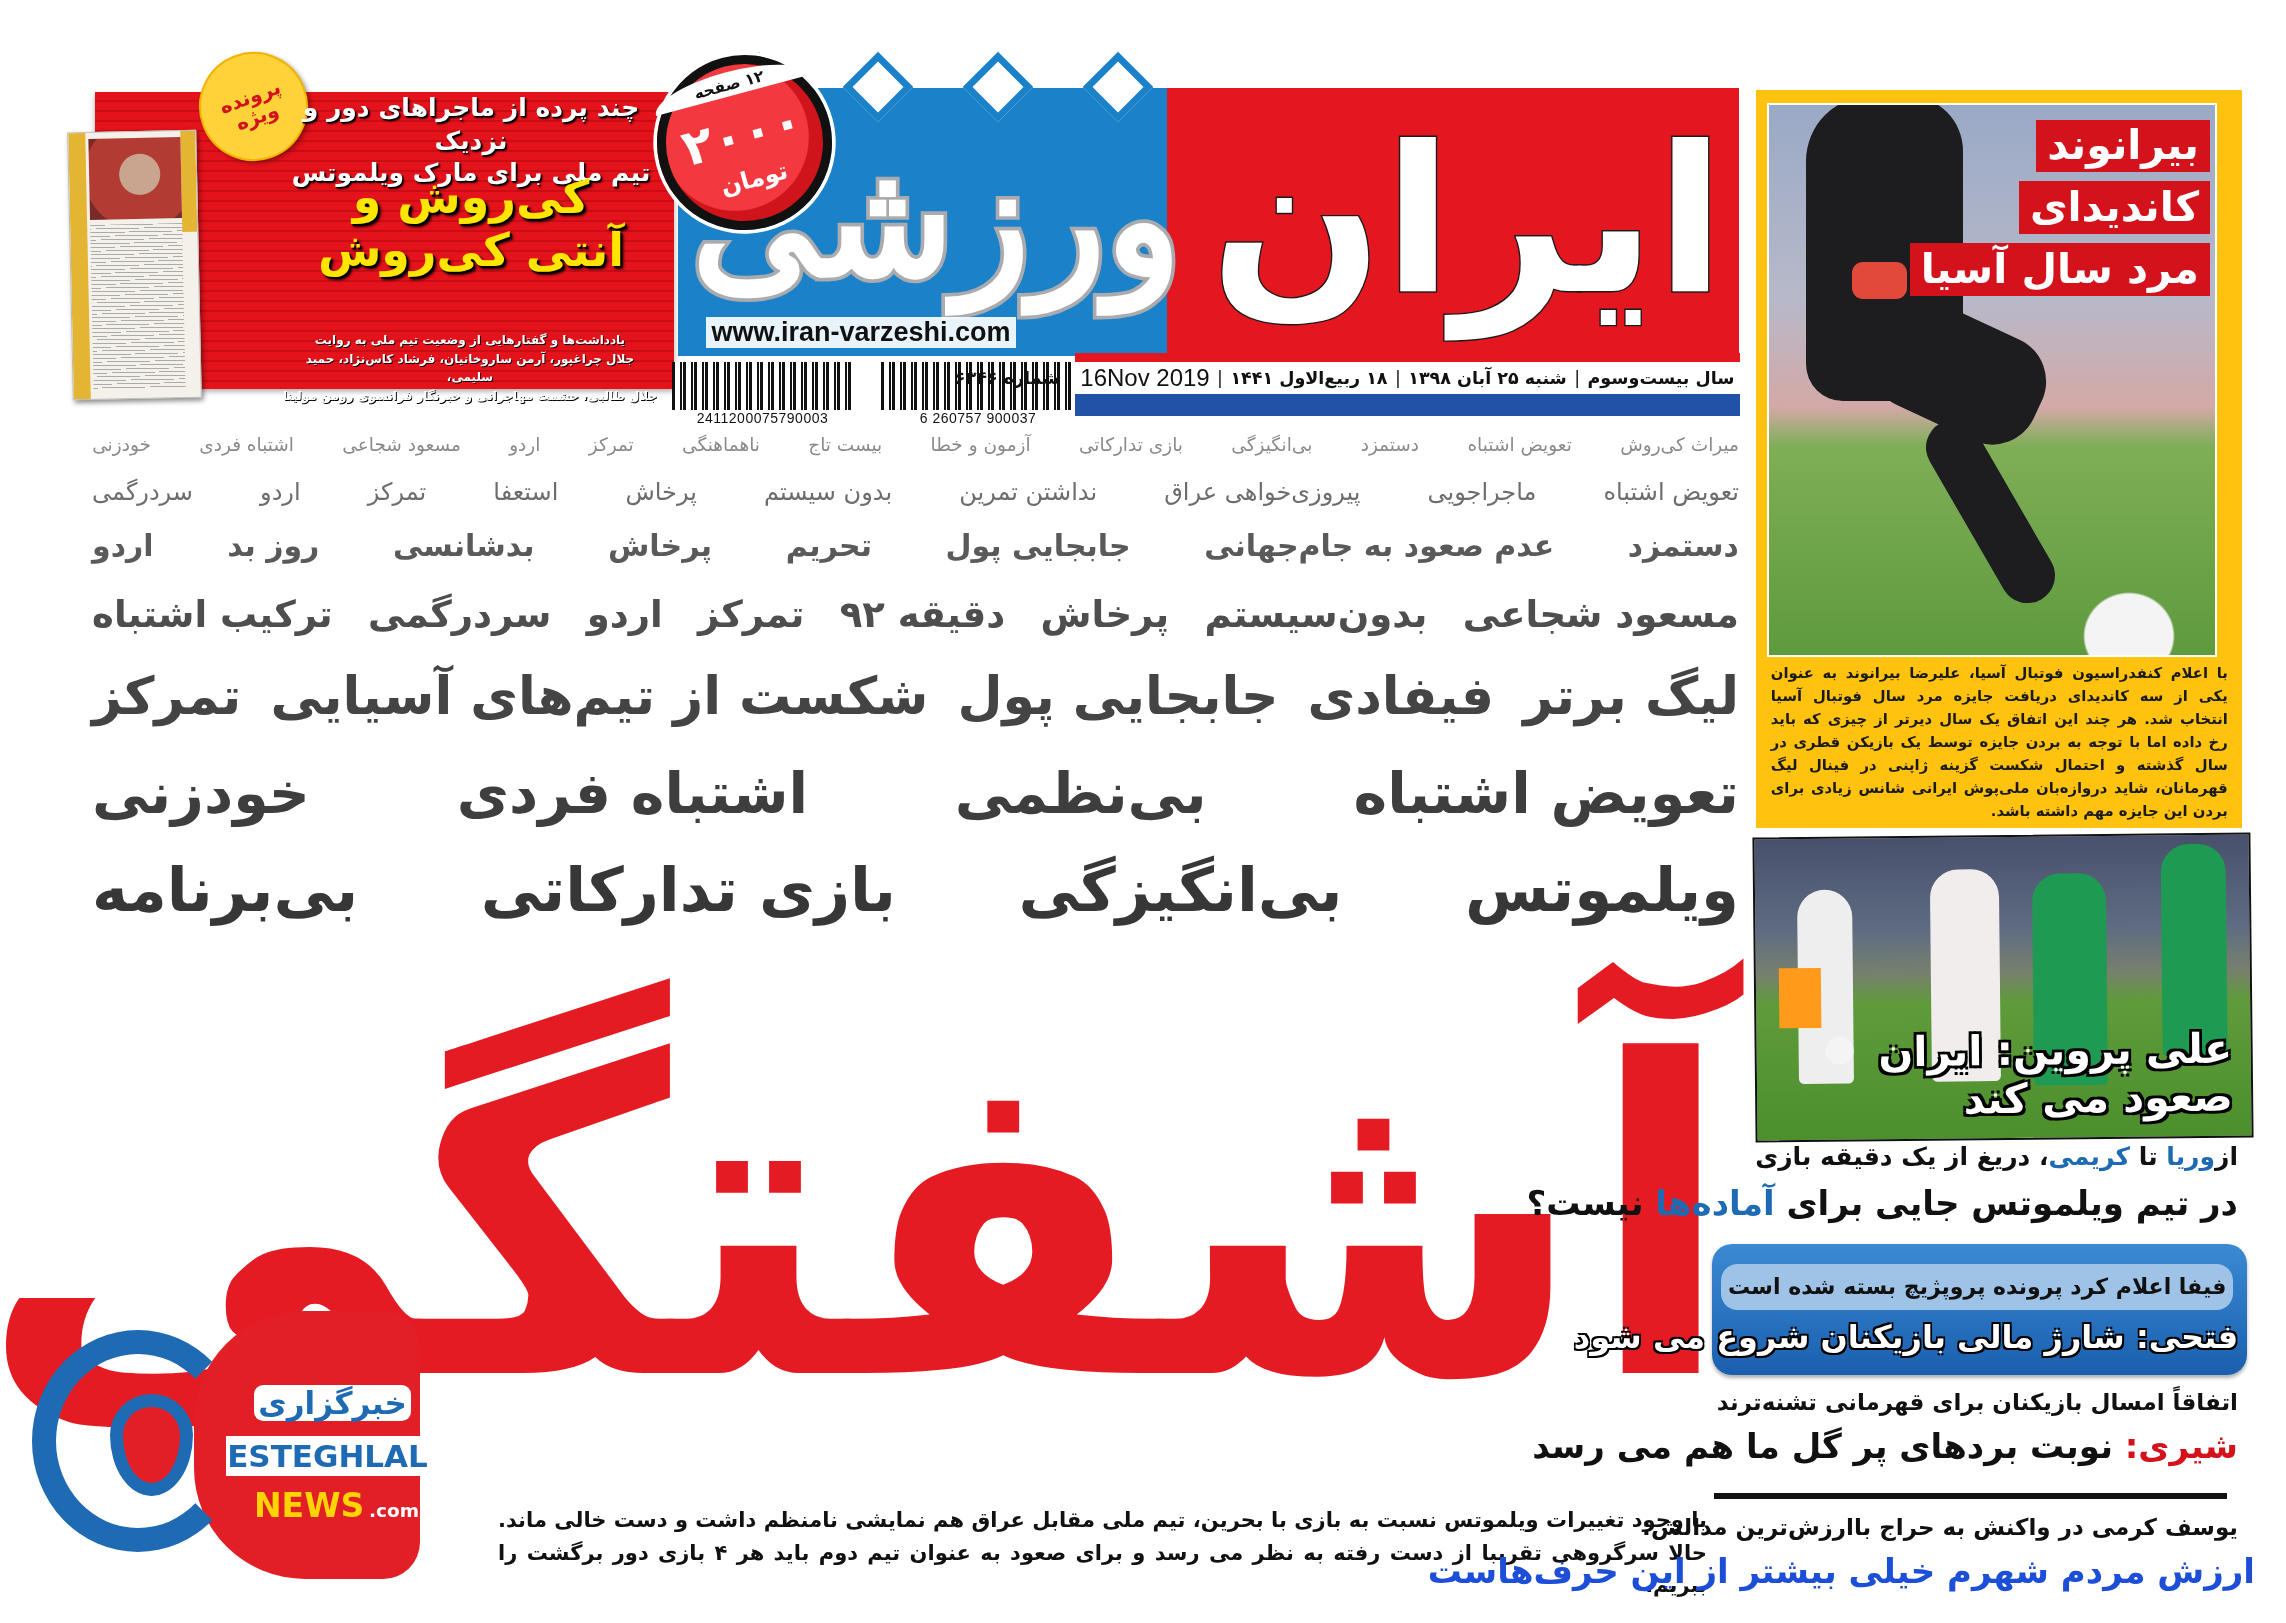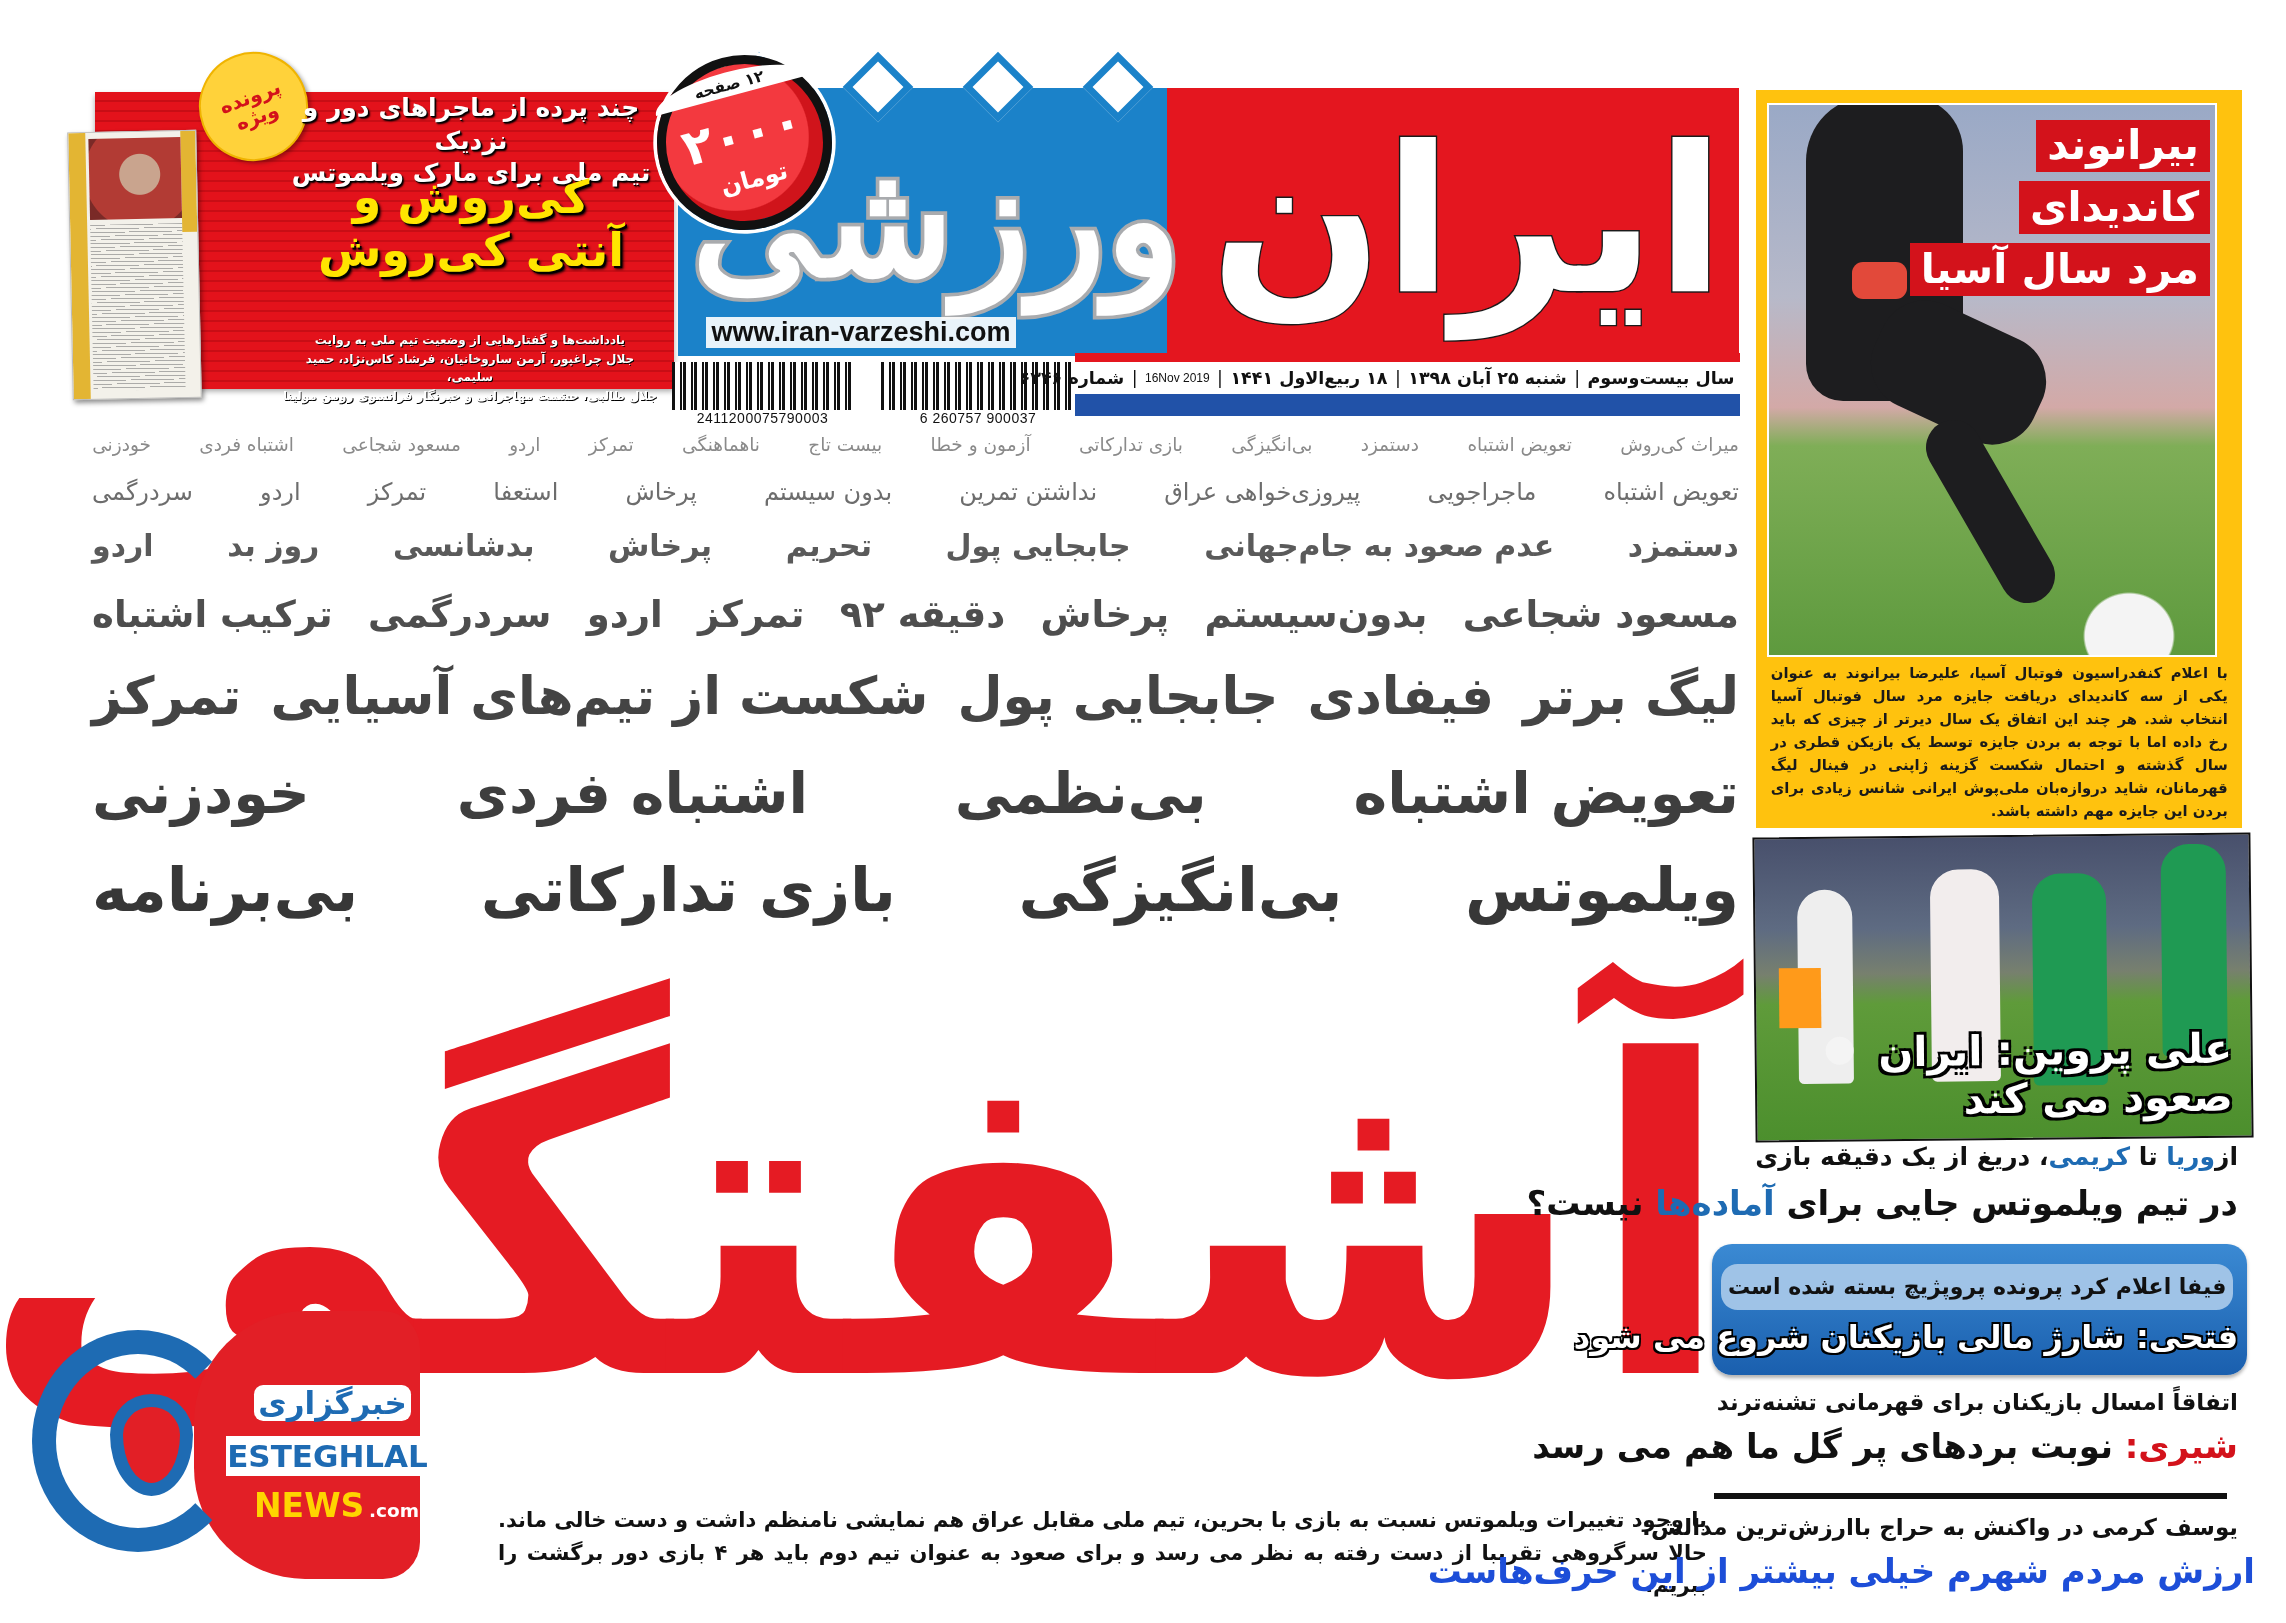--- a/index.html
+++ b/index.html
@@ -89,21 +89,21 @@
   .barcode { height: 48px; background: repeating-linear-gradient(90deg, #111 0 2.8px, #fff 2.8px 4.6px, #111 4.6px 5.5px, #fff 5.5px 8.3px, #111 8.3px 10px, #fff 10px 11px); }
   .barcode-num { font-family: "Liberation Sans", sans-serif; font-size: 14px; color: #111; text-align: center; letter-spacing: 0.5px; }
   #barcode1 { left: 672px; top: 362px; width: 181px; }
   #barcode2 { left: 881px; top: 362px; width: 194px; }
 
   
   #date-strip { left: 1075px; top: 353px; width: 665px; height: 65px; }
   #date-strip .red { position: absolute; left: 0; top: 0; width: 100%; height: 9.2px; background: #e4161f; }
   #date-strip .text { position: absolute; left: 0; top: 11px; width: 100%; height: 28px; direction: rtl; font-size: 17.5px; font-weight: bold; color: #111; white-space: nowrap; display: flex; gap: 7.4px; align-items: center; padding-right: 5.5px; }
   #date-strip .text .sep { color: #111; font-weight: normal; }
-  #date-strip .text .latin { font-family: "Liberation Sans", sans-serif; font-weight: normal; font-size: 12px; direction: ltr; }
+  #date-strip .text .latin { font-family: "Liberation Sans", sans-serif; font-weight: normal; font-size: 24px; direction: ltr; }
   #date-strip .blue { position: absolute; left: 0; top: 41px; width: 100%; height: 22px; background: #2152a8; }
 
   
   .cloud-row { position: absolute; left: 92px; width: 1647px; direction: rtl; display: flex; justify-content: space-between; white-space: nowrap; }
   .cloud-row span { display: inline-block; }
   #cloud-r1 { top: 434px; font-size: 18.5px; color: #8a8a8a; }
   #cloud-r2 { top: 478px; font-size: 24px; color: #6d6d6d; }
   #cloud-r3 { top: 528px; font-size: 30px; color: #5a5a5a; font-weight: bold; }
   #cloud-r4 { top: 593px; font-size: 37px; color: #4e4e4e; font-weight: bold; }
   #cloud-r5 { top: 666px; font-size: 52px; color: #444; font-weight: bold; }

